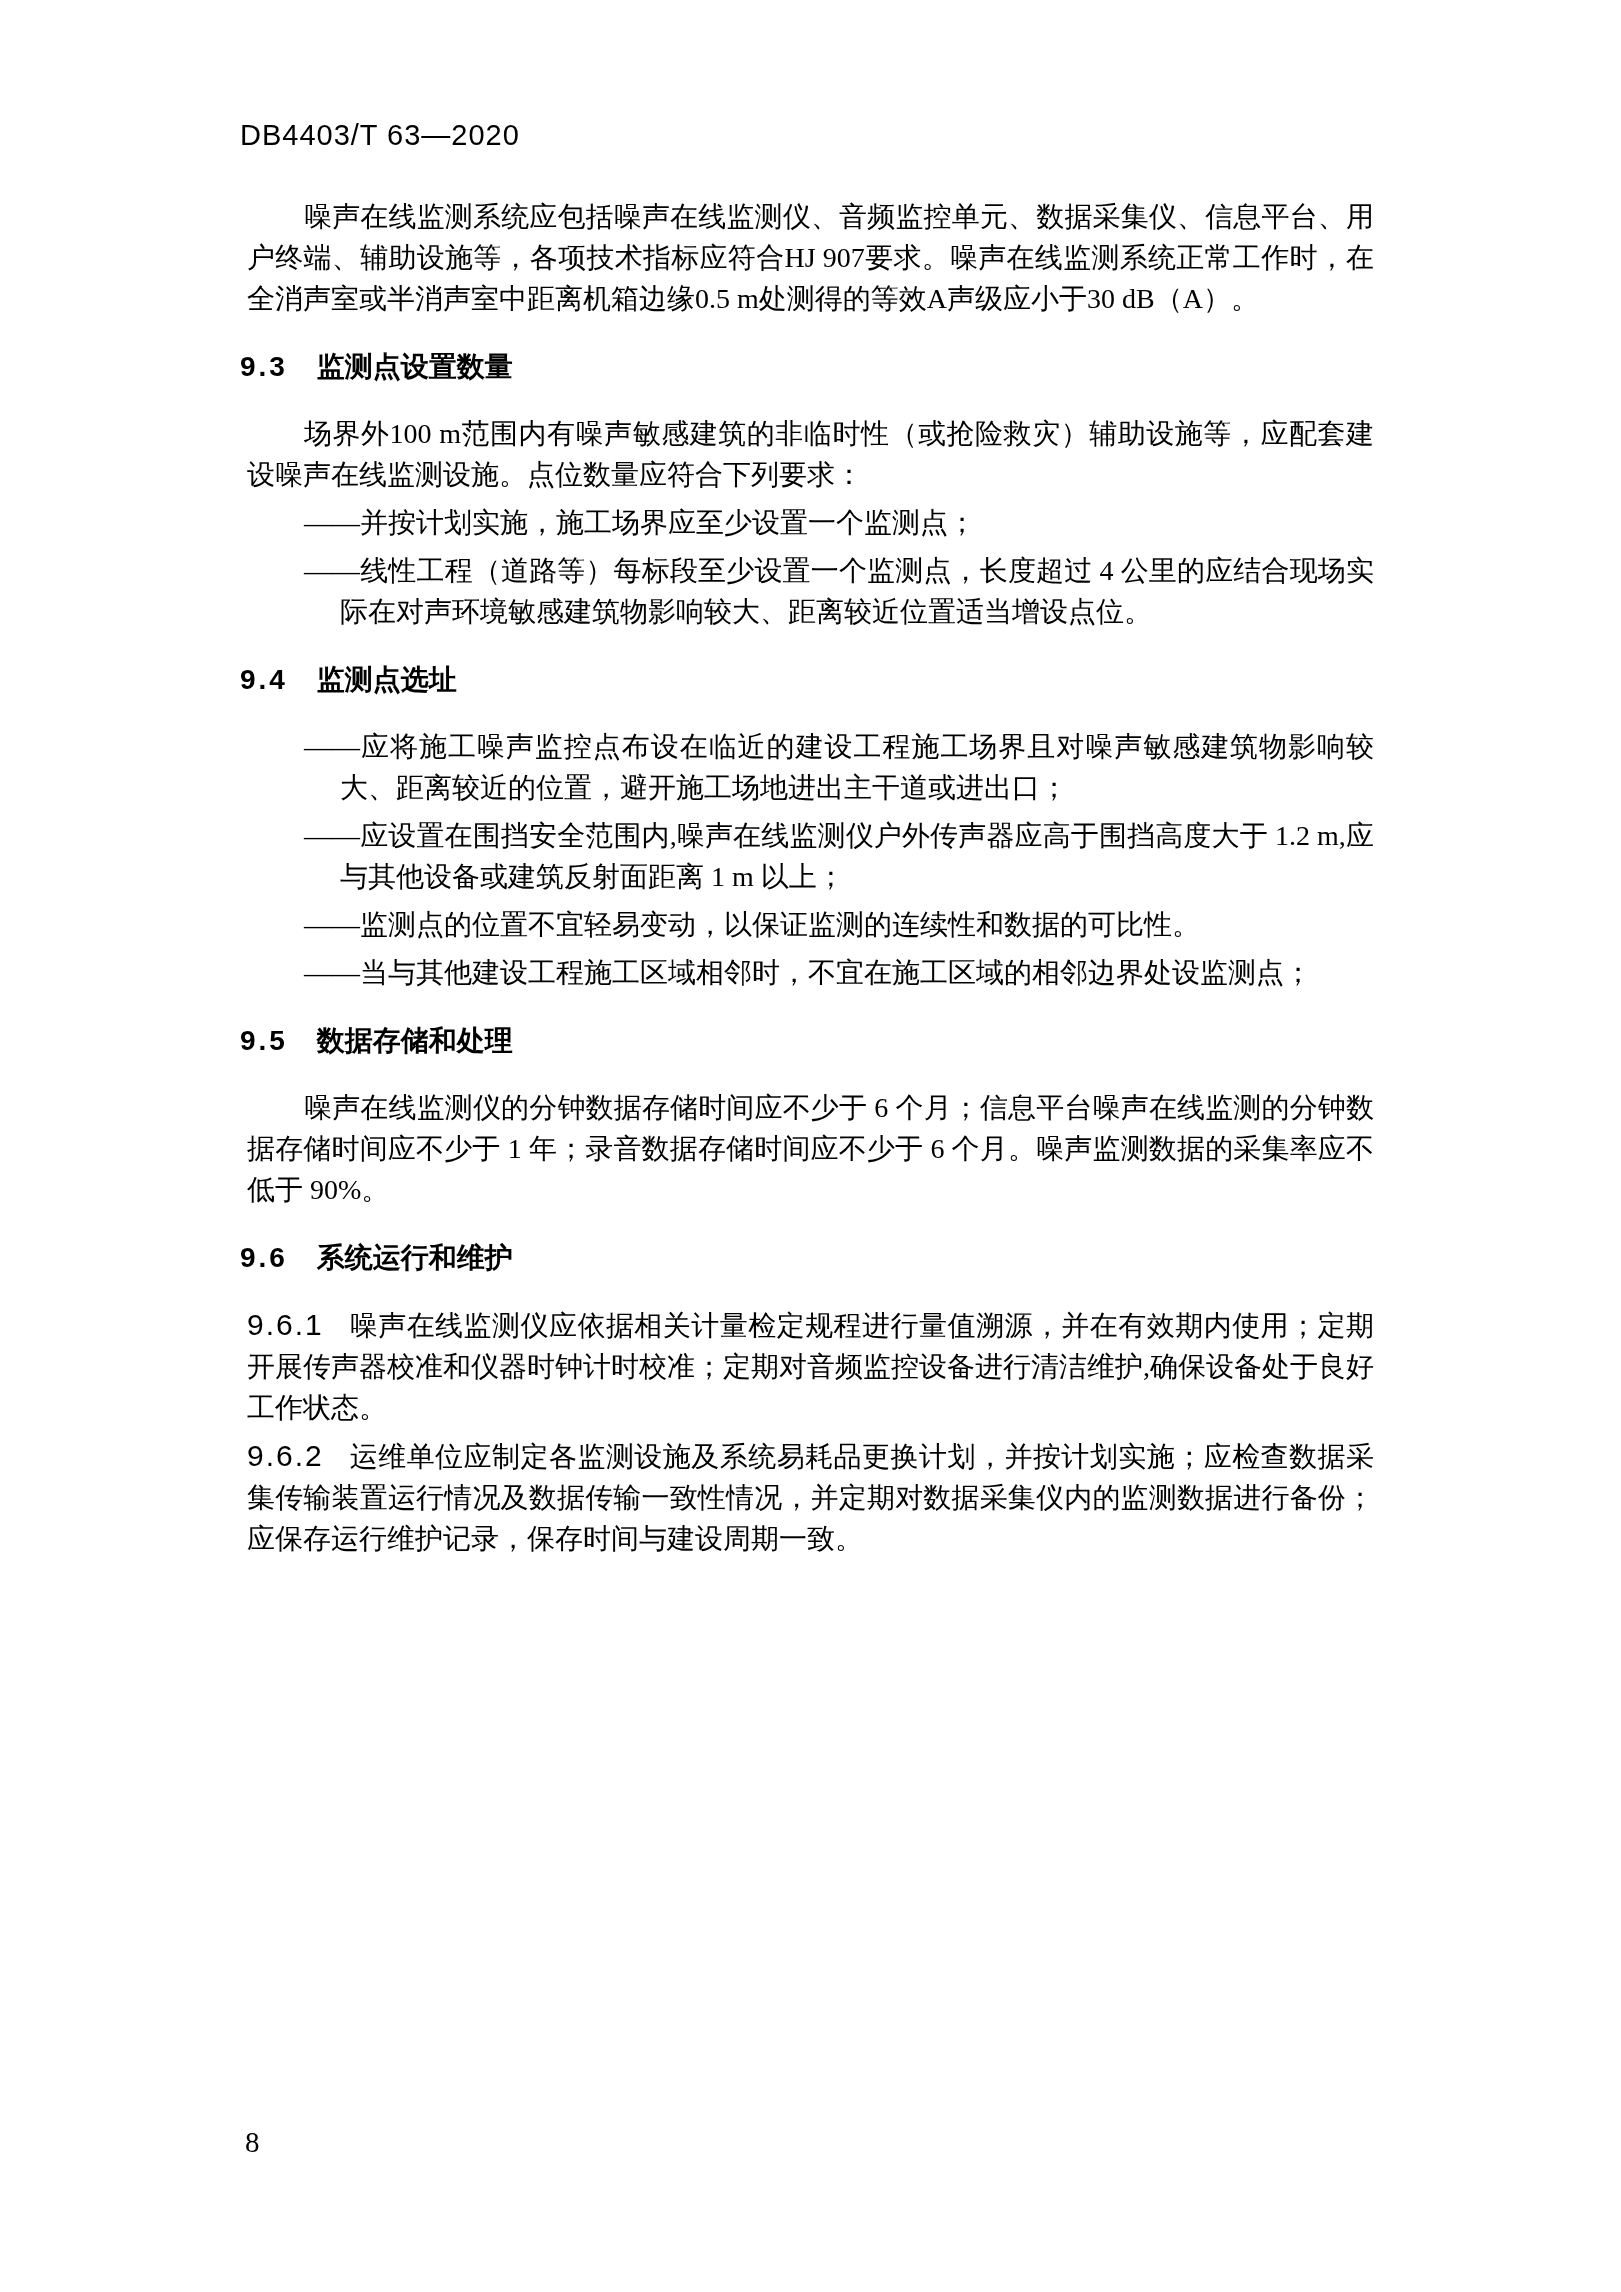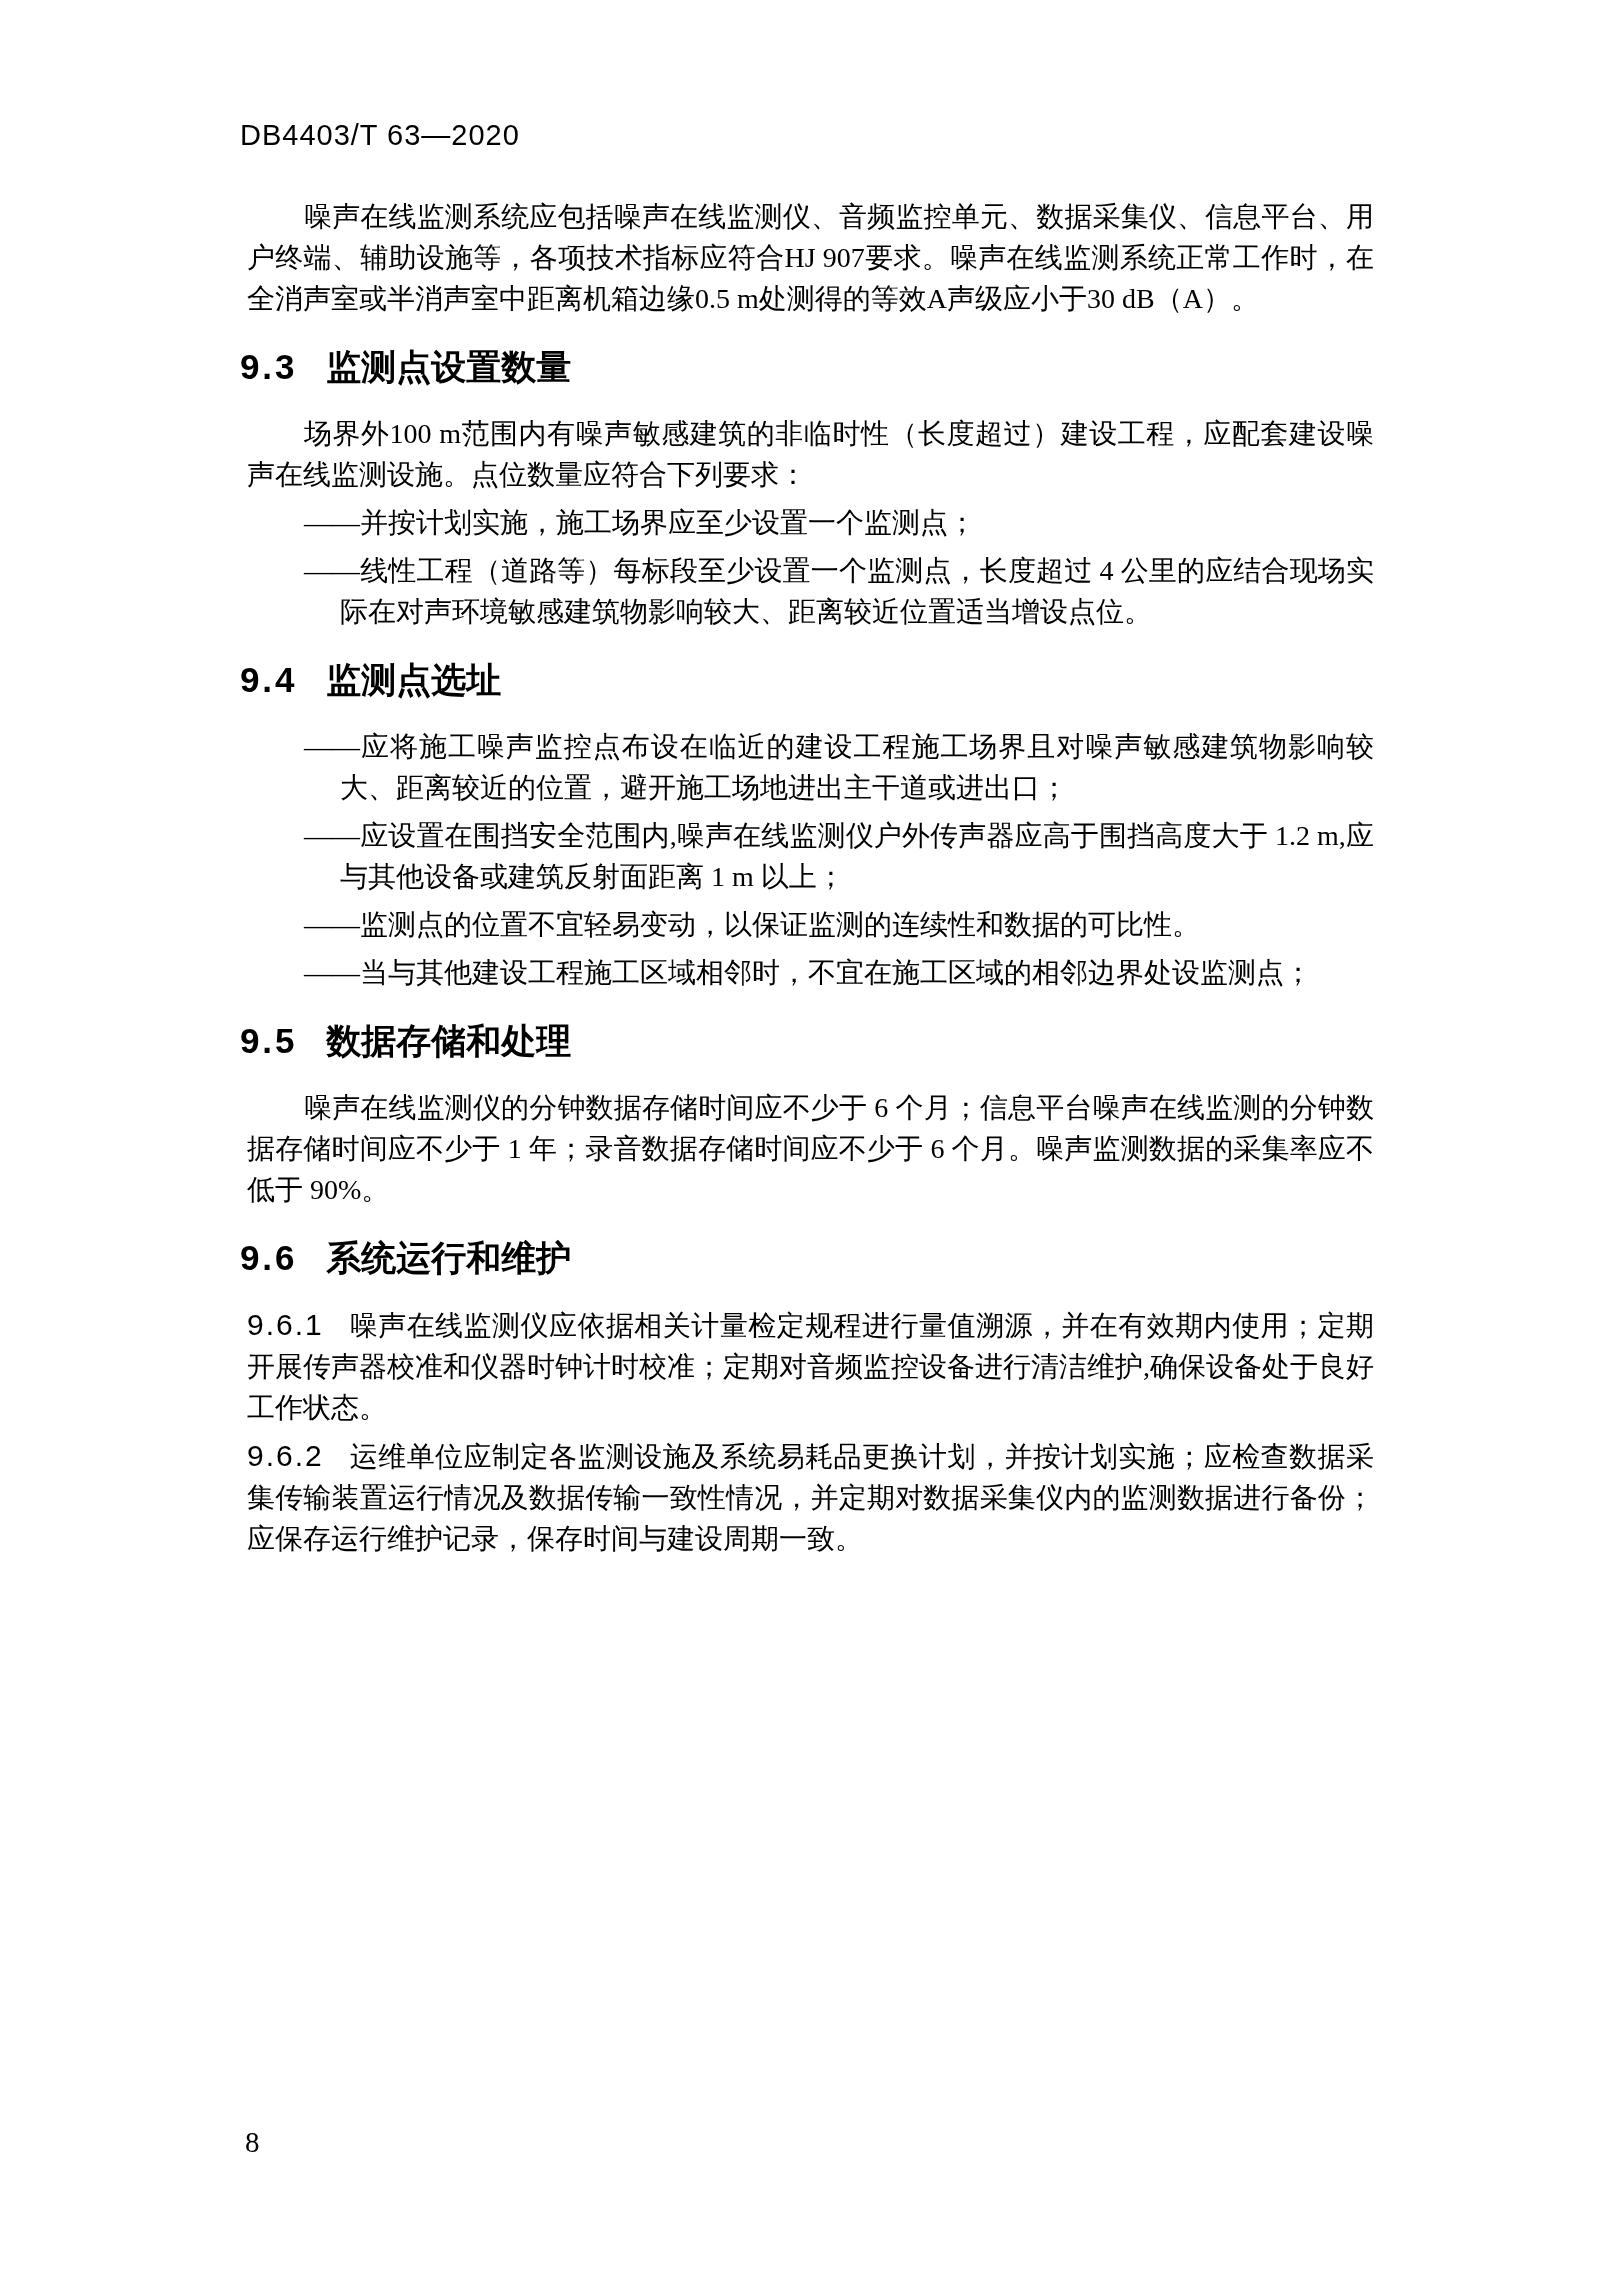--- a/index.html
+++ b/index.html
@@ -28,21 +28,21 @@
   .body-text, .dash-list li, .clause {
     font-size:28px;
     line-height:41px;
     text-align:justify;
     margin:7px;
   }
   .first-para { margin-top:43px; }
   .indent { text-indent:57px; }
   h3.sec-heading {
     font-family:"Liberation Sans","DejaVu Sans",sans-serif;
-    font-size:35px;
+    font-size:28px;
     font-weight:bold;
     line-height:41px;
     margin:27.4px 0 25.5px 0;
   }
   .sec-num { letter-spacing:2.9px; margin-right:29px; }
   ul.dash-list {
     list-style:none;
     margin:0; padding:0;
   }
   ul.dash-list li {
@@ -68,21 +68,21 @@
 <div class="page">
   <div class="content">
 
     <div class="doc-header">DB4403/T 63—2020</div>
 
     <p class="body-text indent first-para">噪声在线监测系统应包括噪声在线监测仪、音频监控单元、数据采集仪、信息平台、用户终端、辅助设施等，各项技术指标应符合HJ 907要求。噪声在线监测系统正常工作时，在全消声室或半消声室中距离机箱边缘0.5 m处测得的等效A声级应小于30 dB（A）。</p>
 
     <h3 class="sec-heading">
       <span class="sec-num">9.3</span><span>监测点设置数量</span>
     </h3>
-    <p class="body-text indent">场界外100 m范围内有噪声敏感建筑的非临时性（长度超过）建设工程，应配套建设噪声在线监测设施。点位数量应符合下列要求：</p>
+    <p class="body-text indent">场界外100 m范围内有噪声敏感建筑的非临时性（或抢险救灾）辅助设施等，应配套建设噪声在线监测设施。点位数量应符合下列要求：</p>
     <ul class="dash-list">
       <li>——并按计划实施，施工场界应至少设置一个监测点；</li>
       <li>——线性工程（道路等）每标段至少设置一个监测点，长度超过 4 公里的应结合现场实际在对声环境敏感建筑物影响较大、距离较近位置适当增设点位。</li>
     </ul>
 
     <h3 class="sec-heading">
       <span class="sec-num">9.4</span><span>监测点选址</span>
     </h3>
     <ul class="dash-list">
       <li>——应将施工噪声监控点布设在临近的建设工程施工场界且对噪声敏感建筑物影响较大、距离较近的位置，避开施工场地进出主干道或进出口；</li>

